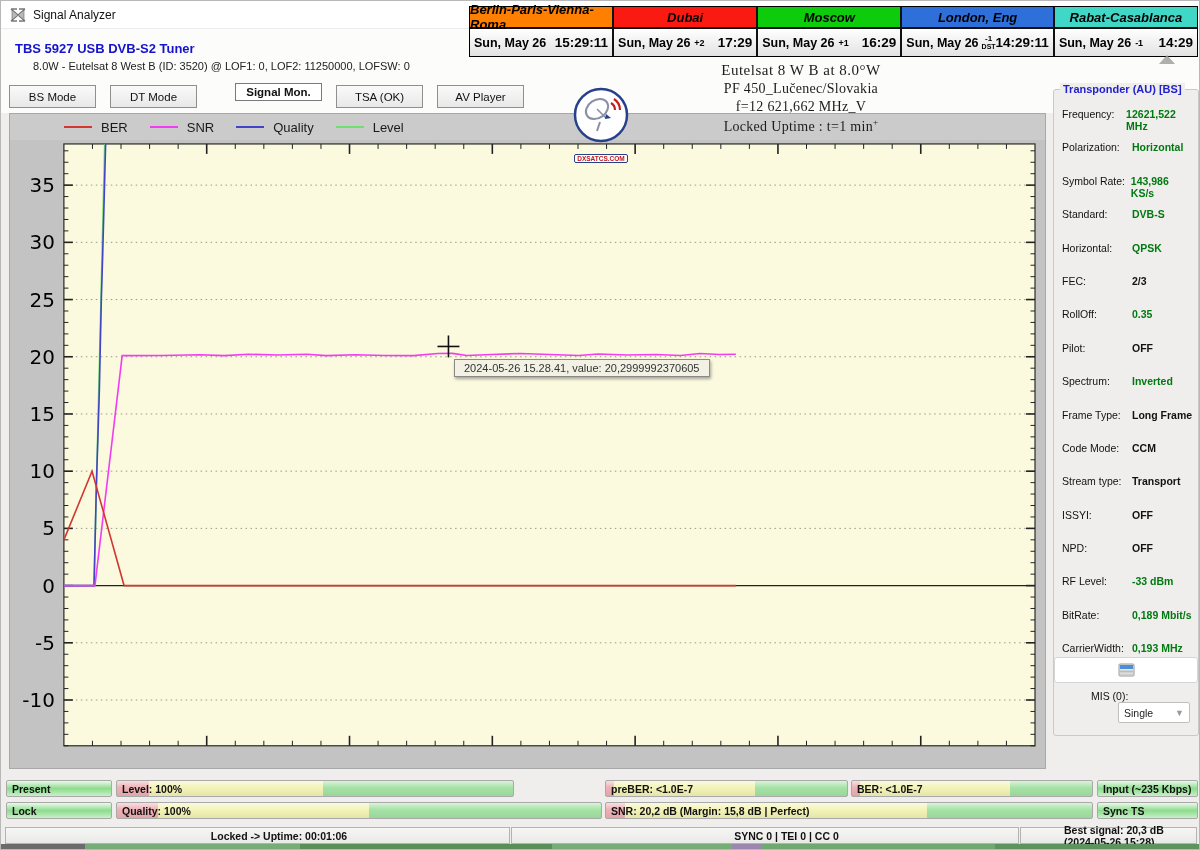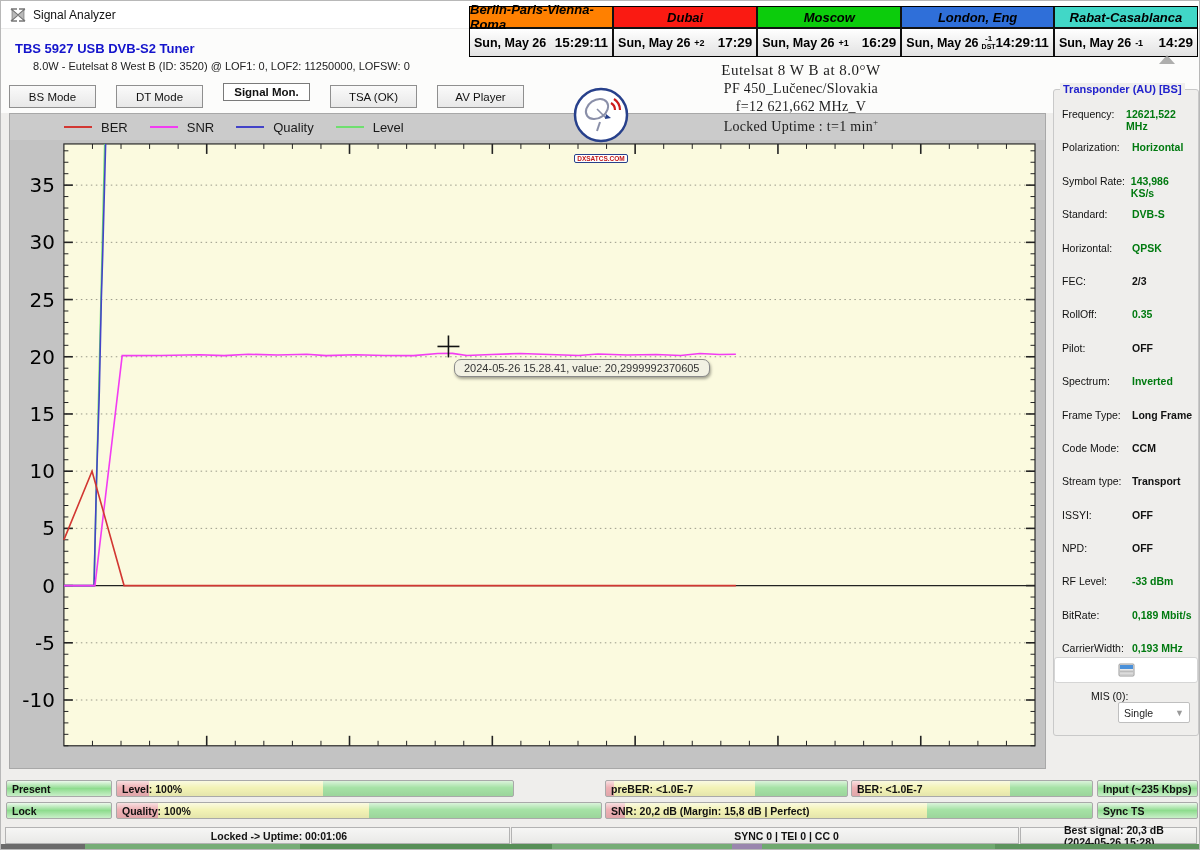--- a/index.html
+++ b/index.html
@@ -20,42 +20,42 @@
   .clock-cell:last-child { border-right:none; }
   .clock-head { height:22px; display:flex; align-items:center; justify-content:center; font-size:13px; font-weight:bold; font-style:italic; color:#000; border-bottom:2px solid #111; }
   .clock-body { flex:1; background:linear-gradient(#ffffff,#e2e2e2); display:flex; align-items:center; padding:0 4px; font-weight:bold; color:#000; }
   .clock-date { font-size:12.5px; white-space:nowrap; }
   .clock-offset { font-size:9px; vertical-align:super; margin-left:4px; }
   .clock-off-stack { display:inline-flex; flex-direction:column; align-items:center; line-height:1; margin-left:3px; }
   .clock-off-stack .num { font-size:8px; } .clock-off-stack .note { font-size:7px; }
   .clock-time { margin-left:auto; font-size:13.5px; white-space:nowrap; }
 
   
-  .tabs { position:absolute; top:84px; left:8px; display:flex; gap:20px; }
+  .tabs { position:absolute; top:84px; left:8px; display:flex; gap:14px; }
   .tab { width:87px; height:23px; background:linear-gradient(#fafafa,#e8e8e8); border:1px solid #8f8f8f; display:flex; align-items:center; justify-content:center; font-size:11.5px; color:#111; cursor:pointer; }
-  .tab.active { background:#ffffff; height:18px; margin-top:-2px; border-color:#7a7a7a; font-weight:bold; }
+  .tab.active { background:#ffffff; height:18px; margin-top:-2px; border-color:#7a7a7a; font-weight:bold;margin-left:24px; }
 
   
   .center-info { position:absolute; top:61px; left:620px; width:360px; text-align:center; z-index:5; font-family:"Liberation Serif", serif; color:#1c1c1c; }
   .center-info .l1 { font-size:15px; letter-spacing:.5px; }
   .center-info .l  { font-size:14px; margin-top:2px; letter-spacing:.3px; }
   .center-info sup { font-size:9px; }
 
   
   .logo { position:absolute; top:86px; left:569px; width:62px; z-index:6; text-align:center; }
   .logo .cap { margin-top:-7px; display:inline-block; background:#fff; border:1px solid #27408b; border-radius:2px; font-size:6.5px; font-weight:bold; color:#c01818; padding:0 2px; }
 
   
   .chart-panel { position:absolute; top:112px; left:8px; width:1037px; height:656px; background:#c3c3c3; border:1px solid #a8a8a8; }
   .legend-band { position:absolute; top:0; left:0; right:0; height:26px; background:#cbcbcb; display:flex; align-items:center; padding-left:54px; gap:22px; }
   .legend-item { display:flex; align-items:center; gap:9px; }
   .legend-swatch { width:28px; height:2px; }
   .legend-label { font-size:13px; color:#1a1a1a; }
   #plot-svg { position:absolute; inset:0; }
-  .tooltip { position:absolute; left:444px; top:245px; background:#f2f1e3; border:1px solid #8a8a8a; border-radius:7px; box-shadow:1px 2px 3px rgba(0,0,0,.35); font-size:11px; color:#333; padding:2px 9px; white-space:nowrap; z-index:7; }
+  .tooltip { position:absolute; left:444px; top:245px; background:#f2f1e3; border:1px solid #8a8a8a; border-radius:0; box-shadow:1px 2px 3px rgba(0,0,0,.35); font-size:11px; color:#333; padding:2px 9px; white-space:nowrap; z-index:7; }
 
   
   .right-panel { position:absolute; top:88px; left:1052px; width:146px; height:647px; border:1px solid #c9c9c9; border-radius:3px; background:#efeeec; }
   .right-panel .rp-title { position:absolute; top:-7px; left:6px; background:#efeeec; padding:0 3px; font-size:11px; font-weight:bold; color:#2222cc; }
   .rp-rows { position:absolute; top:18px; left:8px; right:4px; }
   .rp-row { display:flex; align-items:baseline; height:33.4px; }
   .rp-label { font-size:10.5px; color:#111; width:70px; }
   .rp-value { font-size:10.5px; font-weight:bold; color:#111; }
   .rp-value.green { color:#007a10; }
   .rp-mis { position:absolute; top:600px; left:8px; right:8px; display:flex; align-items:center;flex-direction:column; }

